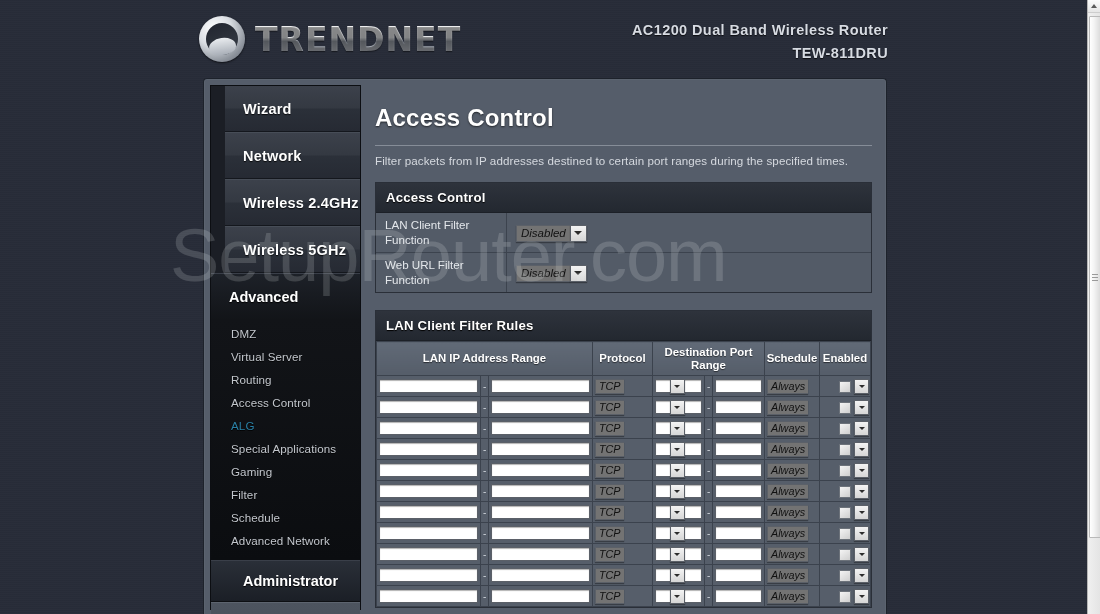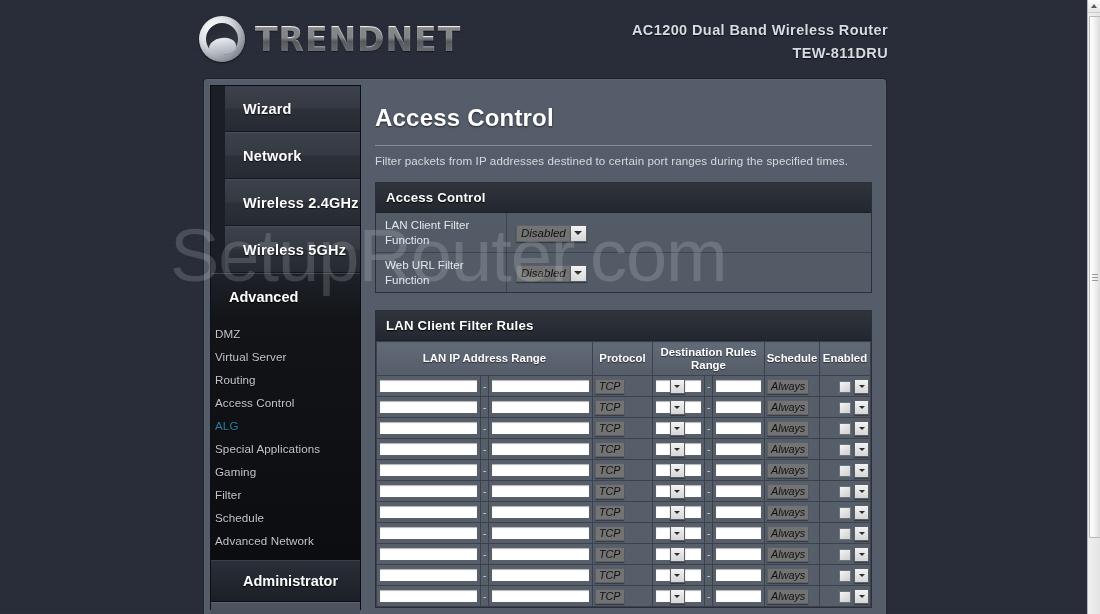--- a/index.html
+++ b/index.html
@@ -52,21 +52,21 @@
     text-shadow:0 1px 1px rgba(0,0,0,.8);cursor:pointer;margin-left:14px;
   }
   .nav-top:first-child{border-top:none;}
   #adv-head{
     height:46px;display:flex;align-items:center;padding-left:18px;
     color:#ffffff;font-size:14.5px;font-weight:bold;
     background:linear-gradient(180deg,#1d2128 0%,#121418 100%);
     border-top:1px solid #3a3f49;text-shadow:0 1px 1px #000;cursor:pointer;
   }
   #adv-list{background:linear-gradient(180deg,#121418 0%,#0b0d10 100%);padding:2px 0 8px 0;}
-  .sub{height:23px;display:flex;align-items:center;padding-left:4px;
+  .sub{height:23px;display:flex;align-items:center;padding-left:20px;
     color:#c2c6cc;font-size:11.6px;letter-spacing:.1px;cursor:pointer;
     text-shadow:0 1px 0 rgba(0,0,0,.9);}
   .sub.active{color:#2a80a6;}
   #admin-head{
     height:40px;display:flex;align-items:center;padding-left:32px;
     color:#ffffff;font-size:14.5px;font-weight:bold;
     background:linear-gradient(180deg,#2a2f38 0%,#1b1f26 100%);
     border-top:1px solid #3a3f49;border-bottom:1px solid #0d0f13;
     text-shadow:0 1px 1px #000;cursor:pointer;
   }
@@ -258,21 +258,21 @@
             <col style="width:51px">
               <col style="width:8px">
               <col style="width:51px">
             <col style="width:54px">
               <col style="width:50px">
           </colgroup>
           <thead>
             <tr>
               <th colspan="3">LAN IP Address Range</th>
               <th>Protocol</th>
-              <th colspan="3">Destination Rules Range</th>
+              <th colspan="3">Destination Port Range</th>
               <th>Schedule</th>
               <th>Enabled</th>
             </tr>
           </thead>
           <tbody id="rules-body">
               <tr>
                 <td>
                   <span class="tin"></span>
                 </td>
                 <td class="dash">-</td>

